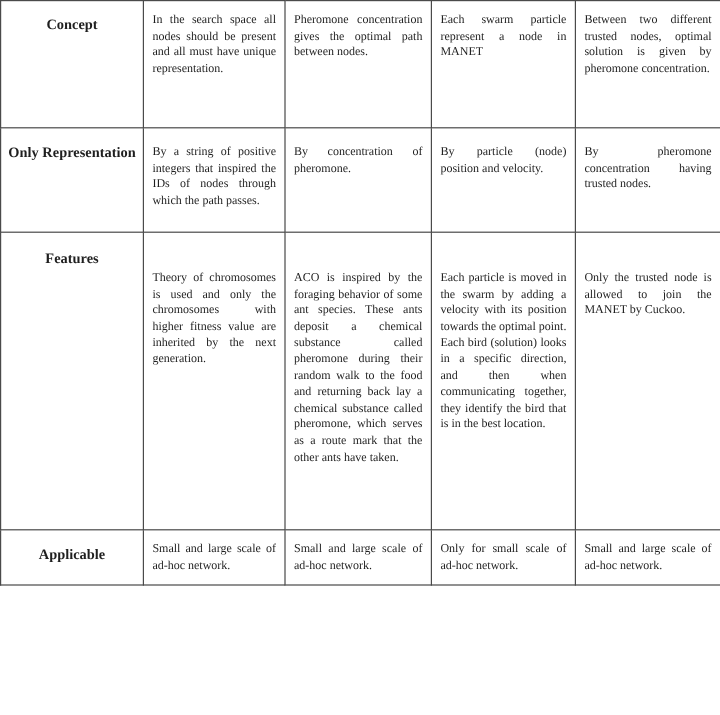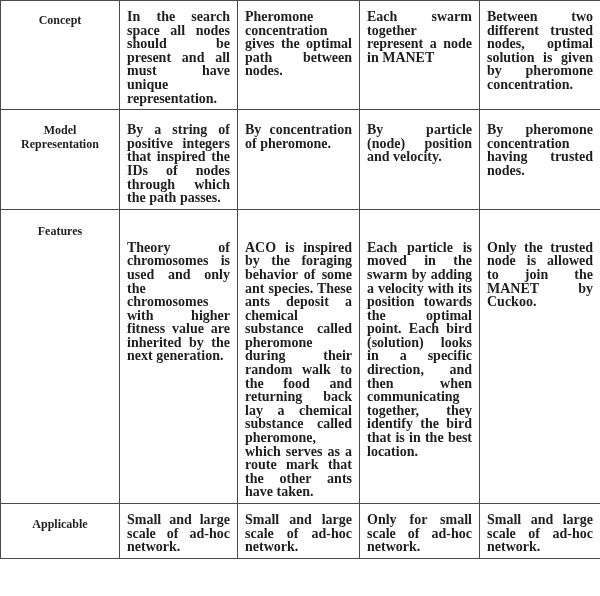--- a/index.html
+++ b/index.html
@@ -25,25 +25,24 @@
     font-weight:bold;
     font-size:12px;
     line-height:14px;
     text-align:center;
     padding:12px 4px 4px 4px;
   }
   tr.r-header th{padding-top:14px;}
   .caco-line2{margin-top:11px;}
   
   td.just{
-    font-size:14px;
+    font-size:10px;
     line-height:13.6px;
     text-align:justify;
     padding:9px 7px 4px 7px;
-    font-weight:bold;
   }
   tr.r-features td.just{padding-top:31px;}
   tr.r-path td.just{padding-top:13px;}
   td.center{
     font-size:11.5px;
     line-height:13.6px;
     text-align:center;
     padding:15px 4px 4px 4px;
   }
   tr.r-year th{padding-top:15px;}
@@ -70,26 +69,26 @@
     <col style="width:121px">
   </colgroup>
 
   <tbody>
 
 
   <tr class="r-concept">
     <th>Concept</th>
     <td class="just">In the search space all nodes should be present and all must have unique representation.</td>
     <td class="just">Pheromone concentration gives the optimal path between nodes.</td>
-    <td class="just">Each swarm together represent a node in MANET</td>
+    <td class="just">Each swarm particle represent a node in MANET</td>
     <td class="just">Between two different trusted nodes, optimal solution is given by pheromone concentration.</td>
   </tr>
 
   <tr class="r-path">
-    <th>Model Representation</th>
+    <th>Only Representation</th>
     <td class="just">By a string of positive integers that inspired the IDs of nodes through which the path passes.</td>
     <td class="just">By concentration of pheromone.</td>
     <td class="just">By particle (node) position and velocity.</td>
     <td class="just">By pheromone concentration having trusted nodes.</td>
   </tr>
 
   <tr class="r-features">
     <th>Features</th>
     <td class="just">Theory of chromosomes is used and only the chromosomes with higher fitness value are inherited by the next generation.</td>
     <td class="just">ACO is inspired by the foraging behavior of some ant species. These ants deposit a chemical substance called pheromone during their random walk to the food and returning back lay a chemical substance called pheromone, which serves as a route mark that the other ants have taken.</td>

